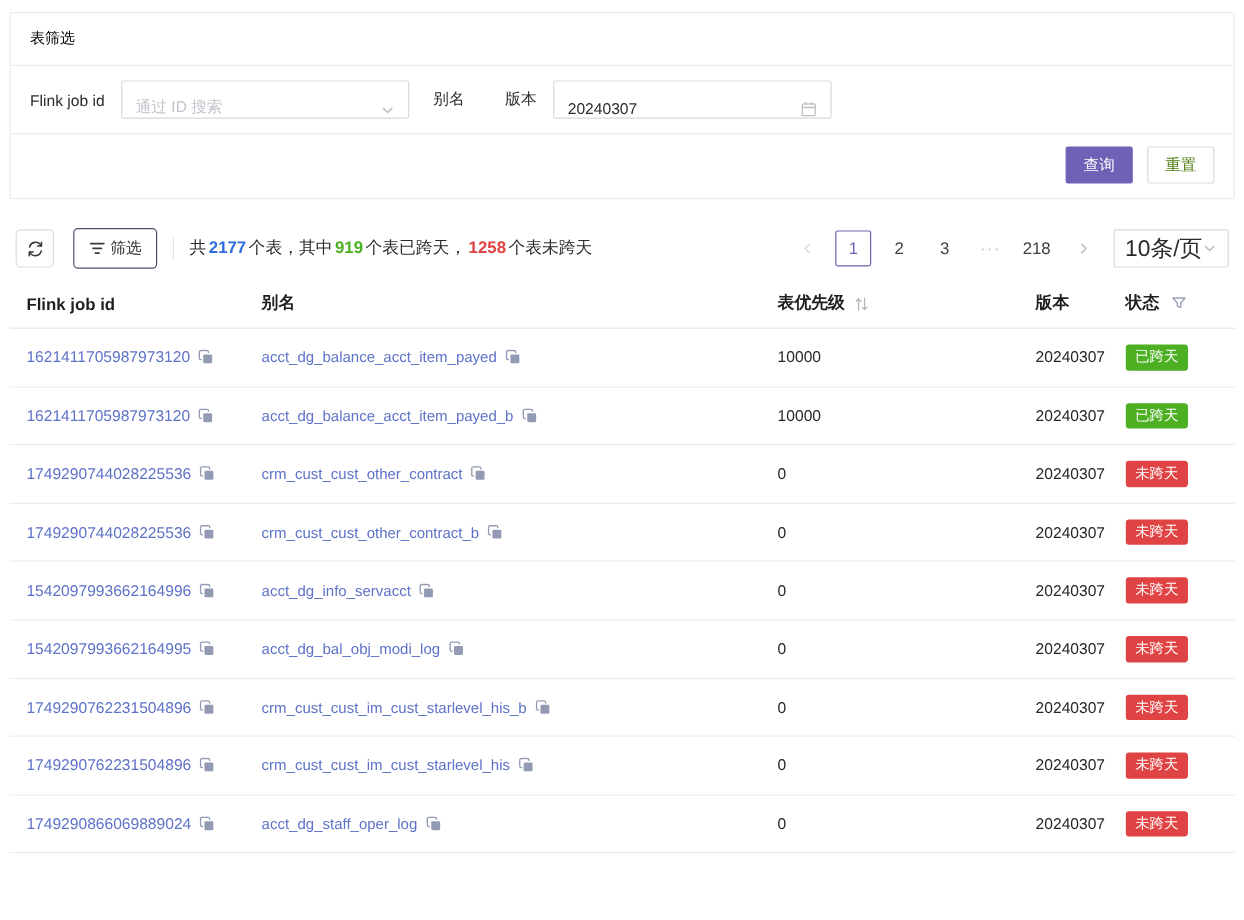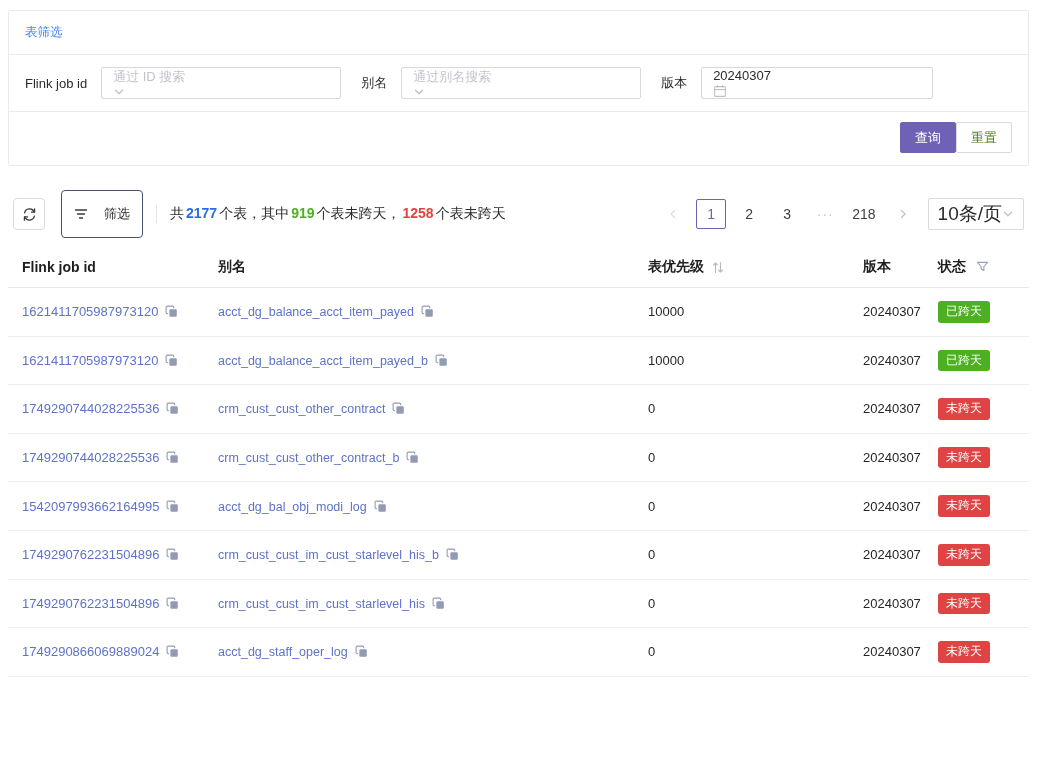--- a/index.html
+++ b/index.html
@@ -4,35 +4,35 @@
 <style>
   :root{
     --accent:#6f61b5; --link:#5e72c8; --info:#2d6cdf; --success:#4cb022; --danger:#e04343;
   }
   *{box-sizing:border-box;margin:0;padding:0;}
   html,body{background:#fff;}
   body{width:1037px;height:767px;font-family:"Liberation Sans","DejaVu Sans",sans-serif;color:#262626;overflow:hidden;}
   .page{padding:10px 8px 0;}
 
   .filter-card{border:1px solid #ebebeb;border-radius:2px;background:#fff;}
-  .card-header{padding:13px 16px;border-bottom:1px solid #ebebeb;font-size:12.5px;color:#3b82f6;}
+  .card-header{padding:13px 16px;border-bottom:1px solid #ebebeb;font-size:12.5px;color:#000000;}
   .card-filters{display:flex;align-items:center;padding:12px 16px;border-bottom:1px solid #ebebeb;}
   .field{display:flex;align-items:center;margin-right:20px;}
   .flabel{font-size:13px;margin-right:14px;white-space:nowrap;color:#2b2b2b;}
-  .select{width:240px;height:32px;border:1px solid #d9d9d9;border-radius:2px;display:flex;align-items:flex-start;justify-content:space-between;padding:0 11px;background:#fff;cursor:pointer;flex-direction:column;}
+  .select{width:240px;height:32px;border:1px solid #d9d9d9;border-radius:2px;display:flex;align-items:flex-end;justify-content:space-between;padding:0 11px;background:#fff;cursor:pointer;}
   .select .ph{font-size:13px;color:#c0c4cc;}
   .select .val{font-size:13px;color:#2b2b2b;}
   .select.date{width:232px;}
-  .card-actions{display:flex;justify-content:flex-end;gap:0;padding:10px 16px 12px;}
+  .card-actions{display:flex;justify-content:flex-end;gap:12px;padding:10px 16px 12px;}
   .btn{height:31px;padding:0 14px;font-size:13px;border-radius:2px;border:1px solid #d9d9d9;background:#fff;color:#4d7c0f;cursor:pointer;font-family:inherit;}
   .btn.primary{background:var(--accent);border-color:var(--accent);color:#fff;}
 
   .toolbar{display:flex;align-items:center;margin-top:24px;padding:0 5px;}
   .icon-btn{width:32px;height:32px;border:1px solid #dcdcdc;border-radius:4px;background:#fff;display:flex;align-items:center;justify-content:center;cursor:pointer;margin-right:16px;flex:none;}
-  .filter-toggle{height:48px;border:1px solid #4a506a;border-radius:4px;background:#fff;display:flex;align-items:center;gap:16px;padding:0 12px;font-size:13px;color:#2b2b2b;cursor:pointer;font-family:inherit;margin-right:13px;flex:none;}
+  .filter-toggle{height:34px;border:1px solid #4a506a;border-radius:4px;background:#fff;display:flex;align-items:center;gap:4px;padding:0 12px;font-size:13px;color:#2b2b2b;cursor:pointer;font-family:inherit;margin-right:13px;flex:none;}
   .vdiv{width:1px;height:18px;background:#e6e6e6;margin-right:13px;}
   .summary{font-size:14px;color:#2b2b2b;white-space:nowrap;}
   .summary .n{font-weight:600;margin:0 2px;}
   .summary .blue{color:var(--info);}
   .summary .green{color:var(--success);}
   .summary .red{color:var(--danger);}
   .spacer{flex:1;}
 
   .pager{display:flex;align-items:center;}
   .page-item{min-width:30px;height:30px;padding:0 4px;display:flex;align-items:center;justify-content:center;font-size:14px;color:#3f3f3f;margin-left:8px;border-radius:2px;cursor:pointer;background:#fff;}
@@ -72,26 +72,20 @@
         <span class="flabel">Flink job id</span>
         <div class="select">
           <span class="ph">通过 ID 搜索</span>
           <svg class="chev-icon" width="12" height="12" viewBox="0 0 12 12" fill="none" stroke="#c0c0c0" stroke-width="1.3" stroke-linecap="round" stroke-linejoin="round">
               <path d="M2.5 4.3 6 7.8l3.5-3.5"></path>
             </svg>
         </div>
       </div>
       <div class="field">
         <span class="flabel">别名</span>
-        <div class="select">
-          <span class="ph">通过别名搜索</span>
-          <svg class="chev-icon" width="12" height="12" viewBox="0 0 12 12" fill="none" stroke="#c0c0c0" stroke-width="1.3" stroke-linecap="round" stroke-linejoin="round">
-              <path d="M2.5 4.3 6 7.8l3.5-3.5"></path>
-            </svg>
-        </div>
       </div>
       <div class="field">
         <span class="flabel">版本</span>
         <div class="select date">
           <span class="val">20240307</span>
           <svg width="14" height="14" viewBox="0 0 14 14" fill="none" stroke="#c0c0c0" stroke-width="1.1">
               <rect x="1.6" y="2.6" width="10.8" height="9.8" rx="1"></rect>
               <line x1="1.6" y1="5.6" x2="12.4" y2="5.6"></line>
               <line x1="4.6" y1="1" x2="4.6" y2="3.6"></line>
               <line x1="9.4" y1="1" x2="9.4" y2="3.6"></line>
@@ -117,21 +111,21 @@
     <button class="filter-toggle">
       <svg width="14" height="12" viewBox="0 0 14 12" fill="none" stroke="#3a3a3a" stroke-width="1.4" stroke-linecap="round">
           <line x1="1.5" y1="2" x2="12.5" y2="2"></line>
           <line x1="3.5" y1="6" x2="10.5" y2="6"></line>
           <line x1="5.5" y1="10" x2="8.5" y2="10"></line>
         </svg>
       <span>筛选</span>
     </button>
     <div class="vdiv"></div>
     <div class="summary">
-      <span>共</span><span class="n blue">2177</span><span>个表，其中</span><span class="n green">919</span><span>个表未跨天，</span><span class="n red">1258</span><span>个表未跨天</span>
+      <span>共</span><span class="n blue">2177</span><span>个表，其中</span><span class="n green">919</span><span>个表已跨天，</span><span class="n red">1258</span><span>个表未跨天</span>
     </div>
     <div class="spacer"></div>
     <div class="pager">
         <span class="page-item chev disabled">
           <svg width="12" height="12" viewBox="0 0 12 12" fill="none" stroke="currentColor" stroke-width="1.3" stroke-linecap="round" stroke-linejoin="round">
             <path d="M7.5 2.5 4 6l3.5 3.5"></path>
           </svg>
         </span>
         <span class="page-item active">1</span>
         <span class="page-item">2</span>
@@ -227,20 +221,33 @@
             </svg></td>
           <td><span class="link alias">crm_cust_cust_other_contract_b</span><svg class="copy-icon" width="13" height="13" viewBox="0 0 14 14">
               <path d="M9.4 3.4V2.5A1.3 1.3 0 0 0 8.1 1.2H2.5A1.3 1.3 0 0 0 1.2 2.5v5.6a1.3 1.3 0 0 0 1.3 1.3h.9" fill="none" stroke="#939bb4" stroke-width="1.2"></path>
               <rect x="4.7" y="4.7" width="8" height="8" rx="1.2" fill="#939bb4"></rect>
             </svg></td>
           <td class="ar num">0</td>
           <td class="ar num">20240307</td>
           <td class="ar"><span class="badge danger">未跨天</span></td>
         </tr>
         <tr>
+          <td><span class="link id">1542097993662164996</span><svg class="copy-icon" width="13" height="13" viewBox="0 0 14 14">
+              <path d="M9.4 3.4V2.5A1.3 1.3 0 0 0 8.1 1.2H2.5A1.3 1.3 0 0 0 1.2 2.5v5.6a1.3 1.3 0 0 0 1.3 1.3h.9" fill="none" stroke="#939bb4" stroke-width="1.2"></path>
+              <rect x="4.7" y="4.7" width="8" height="8" rx="1.2" fill="#939bb4"></rect>
+            </svg></td>
+          <td><span class="link alias">acct_dg_info_servacct</span><svg class="copy-icon" width="13" height="13" viewBox="0 0 14 14">
+              <path d="M9.4 3.4V2.5A1.3 1.3 0 0 0 8.1 1.2H2.5A1.3 1.3 0 0 0 1.2 2.5v5.6a1.3 1.3 0 0 0 1.3 1.3h.9" fill="none" stroke="#939bb4" stroke-width="1.2"></path>
+              <rect x="4.7" y="4.7" width="8" height="8" rx="1.2" fill="#939bb4"></rect>
+            </svg></td>
+          <td class="ar num">0</td>
+          <td class="ar num">20240307</td>
+          <td class="ar"><span class="badge danger">未跨天</span></td>
+        </tr>
+        <tr>
           <td><span class="link id">1542097993662164995</span><svg class="copy-icon" width="13" height="13" viewBox="0 0 14 14">
               <path d="M9.4 3.4V2.5A1.3 1.3 0 0 0 8.1 1.2H2.5A1.3 1.3 0 0 0 1.2 2.5v5.6a1.3 1.3 0 0 0 1.3 1.3h.9" fill="none" stroke="#939bb4" stroke-width="1.2"></path>
               <rect x="4.7" y="4.7" width="8" height="8" rx="1.2" fill="#939bb4"></rect>
             </svg></td>
           <td><span class="link alias">acct_dg_bal_obj_modi_log</span><svg class="copy-icon" width="13" height="13" viewBox="0 0 14 14">
               <path d="M9.4 3.4V2.5A1.3 1.3 0 0 0 8.1 1.2H2.5A1.3 1.3 0 0 0 1.2 2.5v5.6a1.3 1.3 0 0 0 1.3 1.3h.9" fill="none" stroke="#939bb4" stroke-width="1.2"></path>
               <rect x="4.7" y="4.7" width="8" height="8" rx="1.2" fill="#939bb4"></rect>
             </svg></td>
           <td class="ar num">0</td>
           <td class="ar num">20240307</td>

